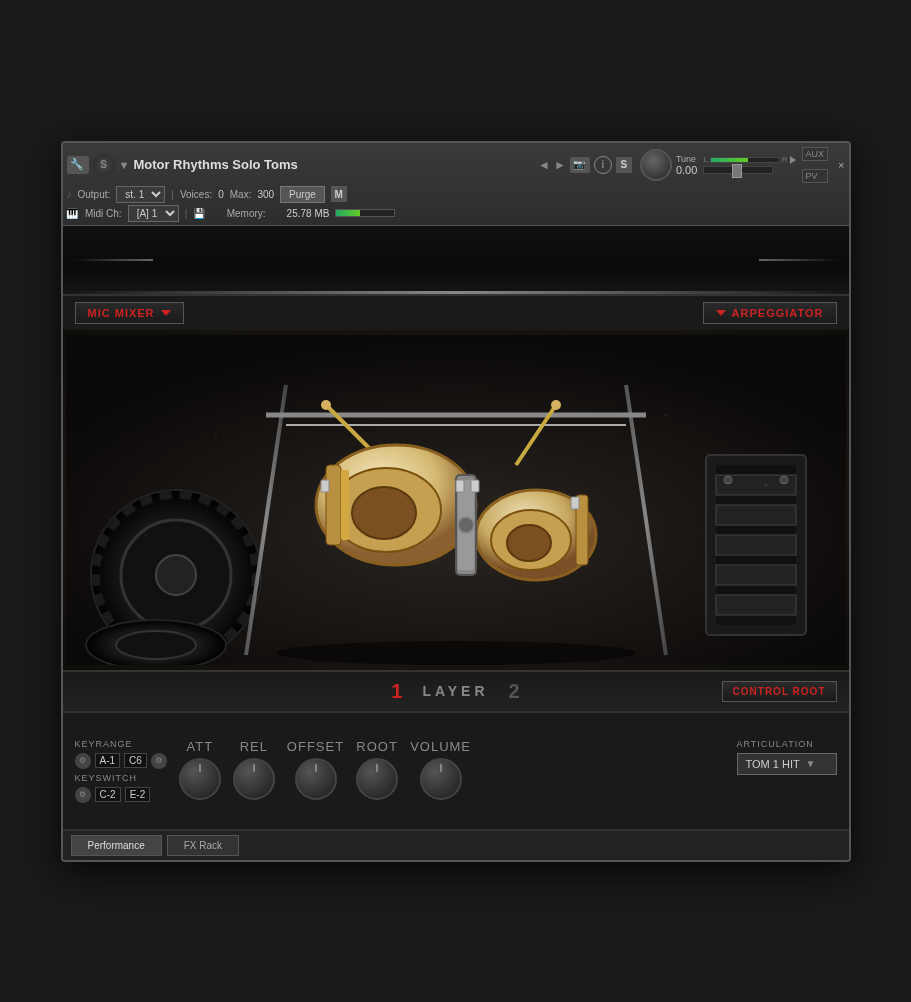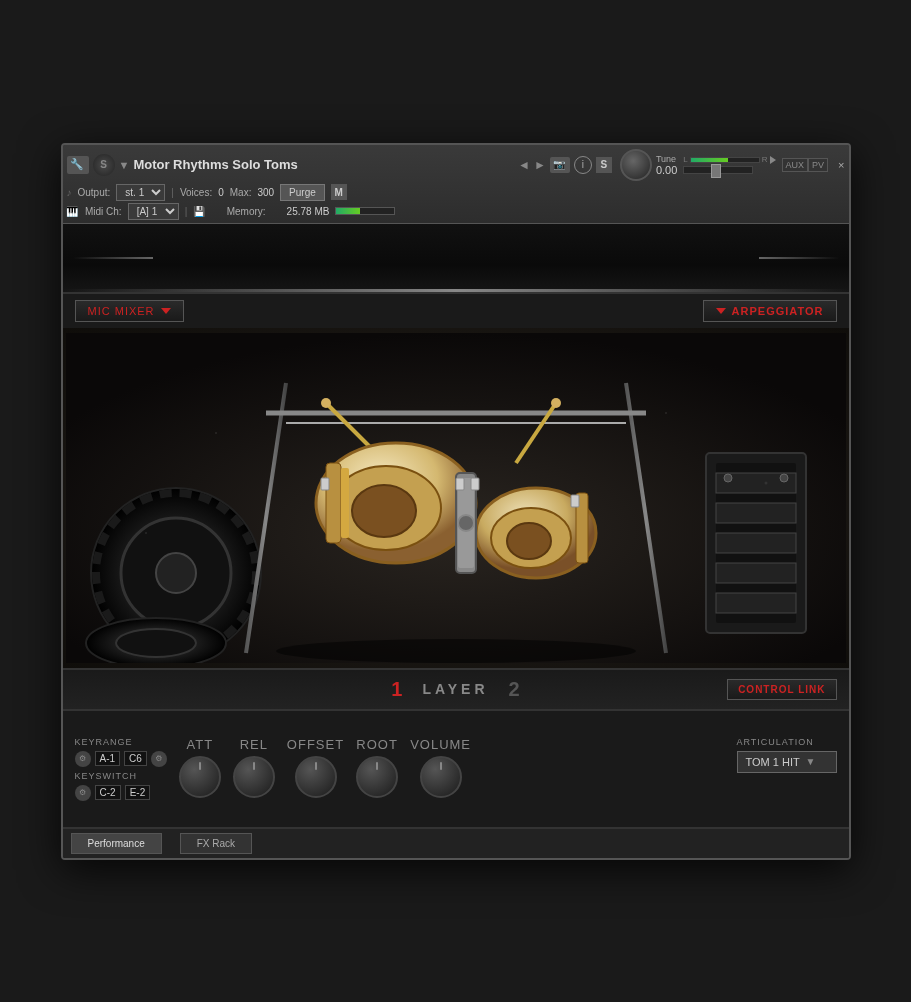--- a/index.html
+++ b/index.html
@@ -103,21 +103,21 @@
     .progress-bar {
       height: 8px; width: 60px;
       background: #222; border: 1px solid #555;
       display: inline-block;
     }
     .midi-label { color: #aaa; font-size: 10px; }
     .x-btn {
       color: #aaa; font-size: 11px; cursor: pointer; margin-left: auto;
     }
     .aux-pv {
-      display: flex; flex-direction: row; gap: 0;
+      display: flex; flex-direction: column; gap: 8px;
       font-size: 9px; color: #888;
     }
 
     
     .instrument-body {
       background: #1c1c1c;
       position: relative;
     }
 
     
@@ -156,21 +156,21 @@
       justify-content: space-between;
       align-items: center;
       padding: 6px 12px;
       background: #1a1a1a;
     }
     .mic-mixer-btn {
       background: linear-gradient(180deg, #2a2a2a, #1a1a1a);
       border: 1px solid #555;
       color: #cc2222;
       font-size: 11px;
-      font-weight: normal;
+      font-weight: bold;
       letter-spacing: 1px;
       padding: 4px 12px;
       cursor: pointer;
       display: flex; align-items: center; gap: 6px;
     }
     .arpeggiator-btn {
       background: linear-gradient(180deg, #2a2a2a, #1a1a1a);
       border: 1px solid #555;
       color: #cc2222;
       font-size: 11px;
@@ -330,21 +330,21 @@
     .articulation-arrow {
       color: #888; font-size: 10px;
     }
 
     
     .bottom-tabs {
       background: #222;
       border-top: 2px solid #333;
       display: flex;
       padding: 4px 8px;
-      gap: 18px;
+      gap: 5px;
     }
     .tab-btn {
       background: #333; border: 1px solid #555; color: #aaa;
       font-size: 10px; padding: 4px 16px; cursor: pointer;
     }
     .tab-btn.active {
       background: #444; color: #ddd;
     }
     .level-section {
       display: flex;
@@ -592,21 +592,21 @@
         <circle cx="600" cy="80" r="1" fill="rgba(255,255,255,0.1)"></circle>
         <circle cx="700" cy="150" r="1.5" fill="rgba(255,255,255,0.08)"></circle>
         <circle cx="80" cy="200" r="1" fill="rgba(255,255,255,0.1)"></circle>
       </svg>
     </div>
 
     <div class="layer-section">
       <span class="layer-num" style="cursor:pointer;">1</span>
       <span class="layer-label">LAYER</span>
       <span class="layer-num-inactive" style="cursor:pointer;">2</span>
-      <button class="control-link-btn">CONTROL LINK</button>
+      <button class="control-link-btn">CONTROL ROOT</button>
     </div>
 
     <div class="controls-bottom">
 
       <div class="keyrange-section">
         <span class="keyrange-label">KEYRANGE</span>
         <div class="keyrange-row">
           <div class="key-icon">⚙</div>
           <span class="keyrange-value">A-1</span>
           <span class="keyrange-value">C6</span>

